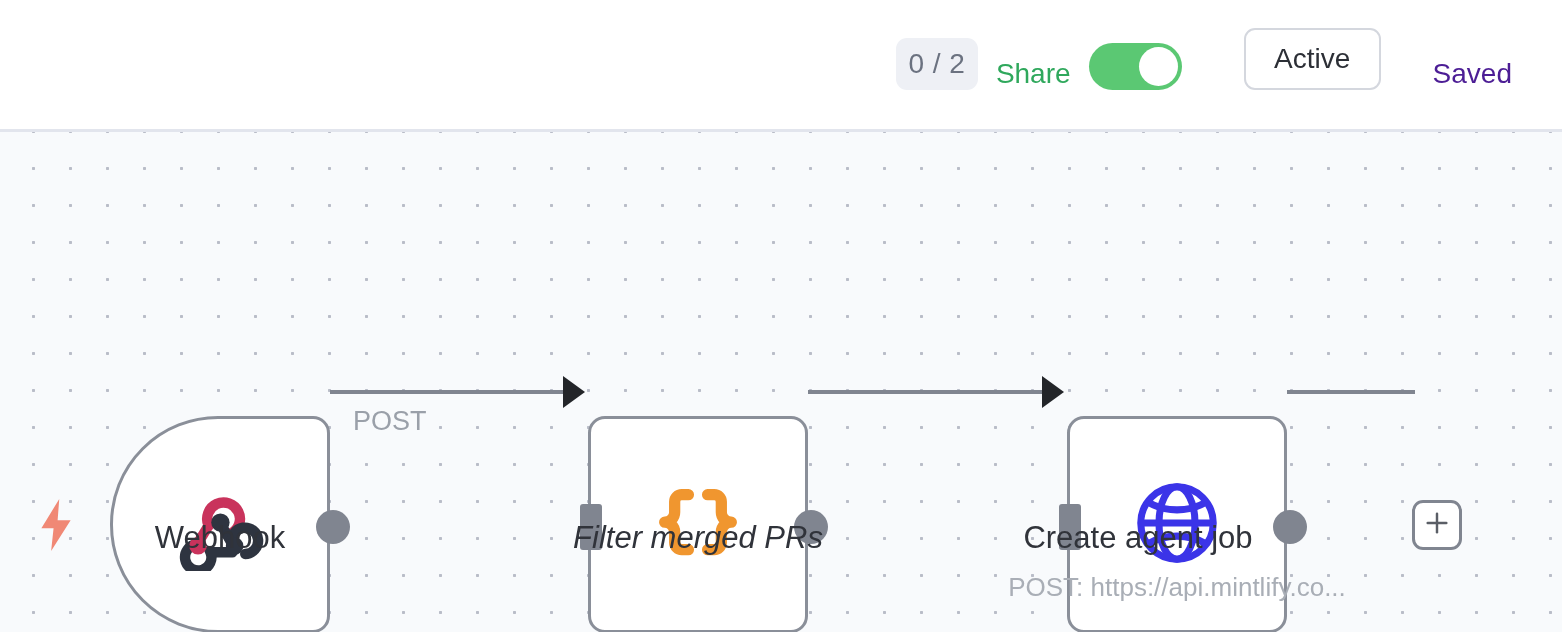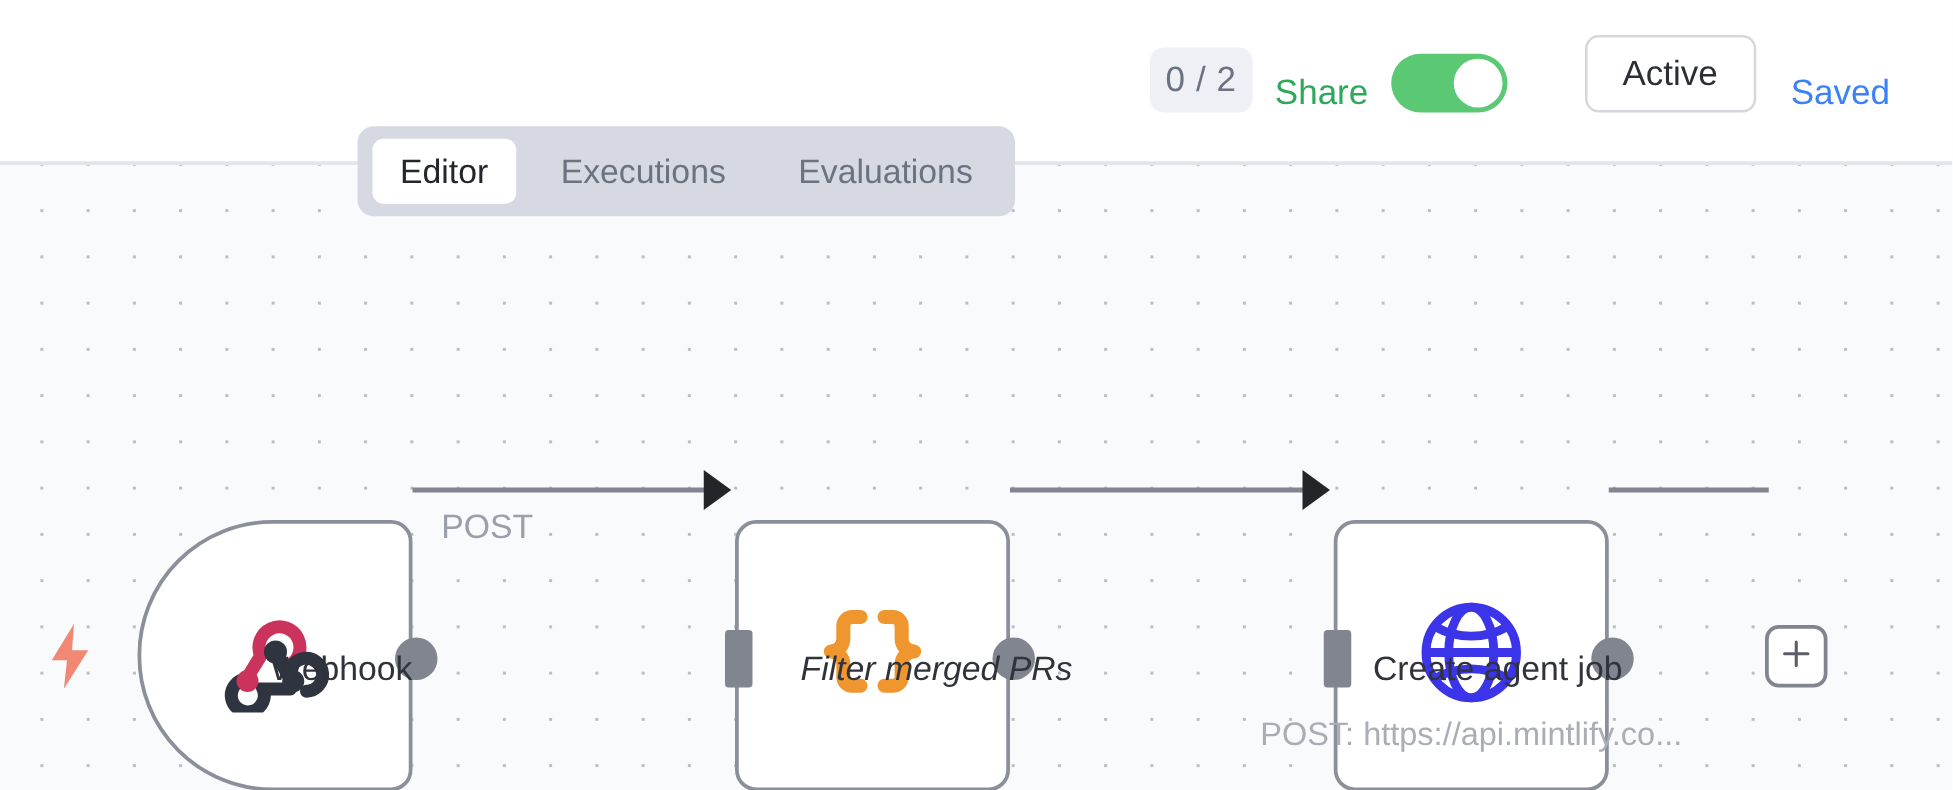--- a/index.html
+++ b/index.html
@@ -90,22 +90,22 @@
     color: #2c2f36;
     font-size: 28px;
     font-family: "Liberation Sans", sans-serif;
     cursor: pointer;
     display: flex;
     align-items: center;
     justify-content: center;
     padding: 0;
   }
   .saved-label {
-    margin-left: 28px;
-    color: #3b82f6;
+    margin-left: 52px;
+    color: #4c1d95;
     font-size: 28px;
   }
 
   
   .tabgroup {
     position: absolute;
     left: 286px;
     top: 101px;
     height: 72px;
     background: #d6d9e2;
@@ -228,22 +228,22 @@
     color: #9aa0a9;
     background: #f8fafc;
     padding: 0 3px;
     z-index: 12;
     white-space: nowrap;
   }
 
   
   .node-label {
     position: absolute;
-    text-align: right;
-    font-size: 27px;
+    text-align: center;
+    font-size: 31px;
     color: #30333a;
     white-space: nowrap;
     z-index: 12;
   }
   .node-sublabel {
     position: absolute;
     text-align: center;
     font-size: 26px;
     color: #a9aeb6;
     white-space: nowrap;
@@ -284,25 +284,20 @@
         <div class="toggle-knob"></div>
       </div>
 
       <button class="share-btn">Active</button>
 
       <div class="saved-label">Saved</div>
     </div>
   </div>
   <div class="topbar-divider"></div>
 
-  <div class="tabgroup">
-    <div class="tab active">Editor</div>
-    <div class="tab">Executions</div>
-    <div class="tab">Evaluations</div>
-  </div>
 
   <div class="canvas">
 
     <div class="bolt">
       <svg width="40" height="52" viewBox="0 0 24 32">
         <path d="M14 0 L3 18 L10.5 18 L9 32 L21 13 L13 13 Z" fill="#f08875"></path>
       </svg>
     </div>
 
     <div class="edge-line" style="left:330px; top:258px; width:248px;"></div>

